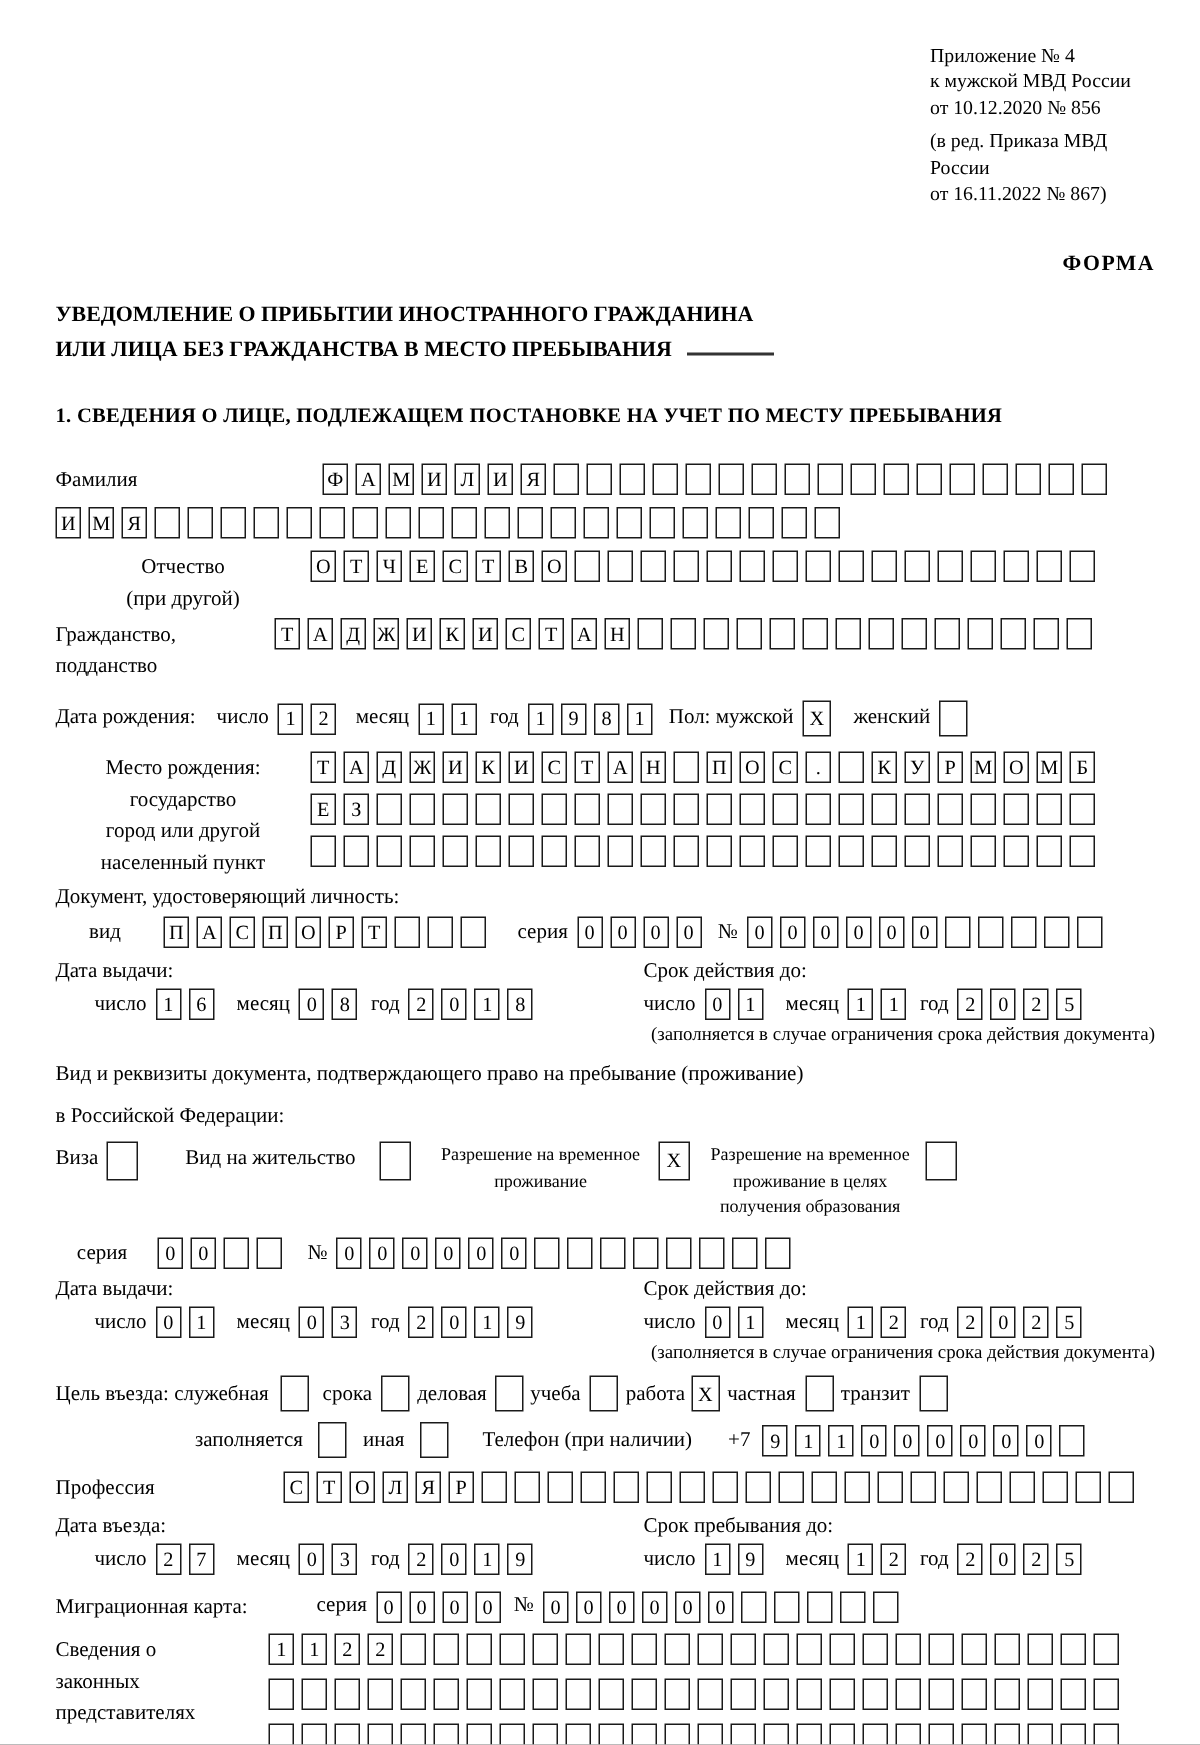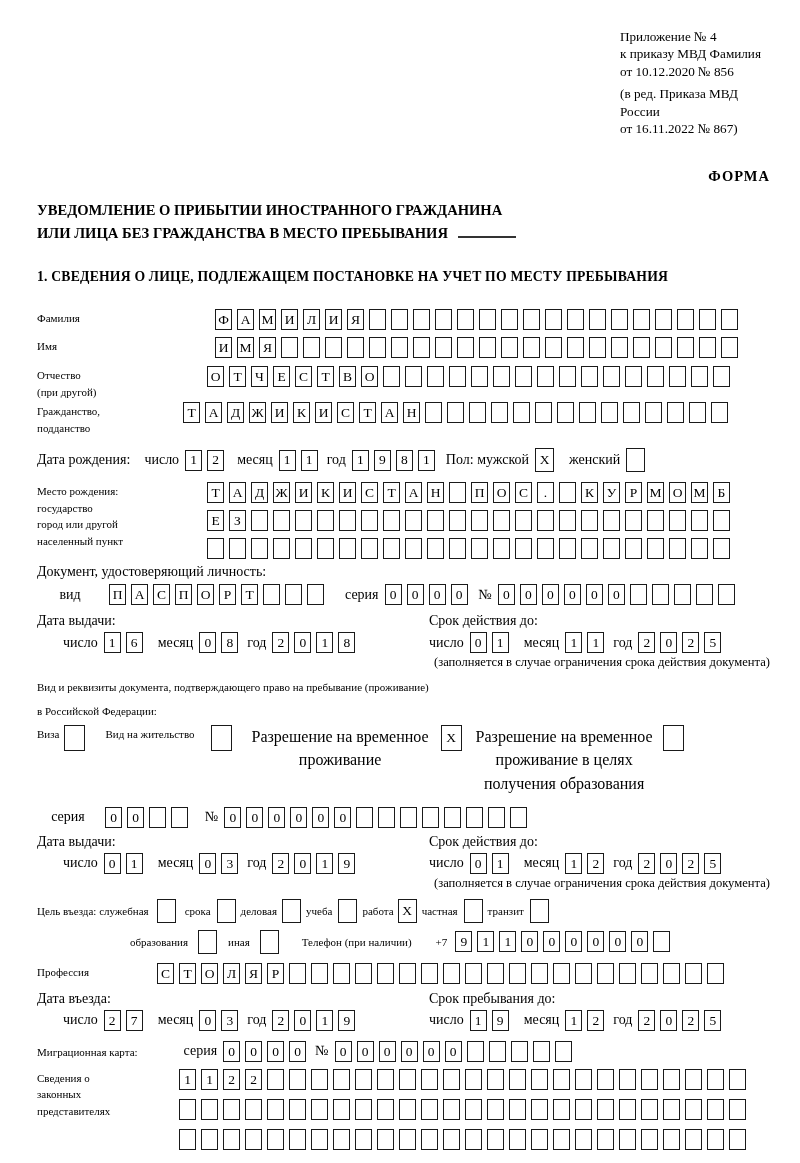--- a/index.html
+++ b/index.html
@@ -10,51 +10,51 @@
     padding:28px 30px 10px 37px; overflow:hidden; position:relative;
   }
   .appendix { margin-left:583px; font-size:13.2px; line-height:1.32; }
   .appendix .gap { margin-top:5px;font-family:Liberation Serif, serif; }
   .forma { text-align:right; font-weight:bold; font-size:14.5px; letter-spacing:1px; margin-top:30px; }
   .title { text-align:left; font-weight:bold; font-size:14.6px; line-height:1.6; margin-top:14px; }
   .uline { display:inline-block; width:58px; border-bottom:2px solid #333; margin-left:10px; vertical-align:baseline; }
   .section-title { font-weight:bold; font-size:13.7px; margin-top:24px; letter-spacing:0.2px; }
 
   .row { display:flex; align-items:flex-start; }
-  .lbl { font-size:11px; line-height:1.5; padding-top:1px; }
+  .lbl { font-size:14px; line-height:1.5; padding-top:1px; }
   .grid { display:flex; flex:none; }
   .cell {
     width:17px; height:21px; flex:none;
     border:1.7px solid #1a1a1a; margin-right:5px;
     display:flex; align-items:center; justify-content:center;
     font-size:13.5px; line-height:1;
   }
   .cb .cell { width:19px; height:24px; }
   .cb-lg .cell { width:21px; height:26px; margin-right:0; }
   .w178 { width:178px; flex:none; }
-  .w170 { width:170px; flex:none; }
+  .w170 { width:170px; flex:none;text-align:center; }
   .w146 { width:146px; flex:none; }
   .w142 { width:142px; flex:none; }
   .w120 { width:120px; flex:none; }
   .center-bold { font-weight:normal; font-size:14px; }
   .note { font-size:12.6px; }
   .dlabel { font-size:14px; margin-right:6px; flex:none;text-align:center; }
   .dgroup { display:flex; align-items:center; }
   .dates-block { display:flex; }
   .dcol-head { font-size:14px; text-align:left; margin-bottom:3px; }
-  .opt-block { text-align:center; font-size:16px; line-height:1.45; }
+  .opt-block { text-align:center; font-size:12px; line-height:1.45; }
 </style>
 </head>
 <body>
 
 <div class="page">
 
   <div class="appendix">
     <div>Приложение № 4</div>
-    <div>к приказу МВД Фамилия</div>
+    <div>к мужской МВД России</div>
     <div>от 10.12.2020 № 856</div>
     <div class="gap">(в ред. Приказа МВД России</div>
     <div>от 16.11.2022 № 867)</div>
   </div>
 
   <div class="forma">ФОРМА</div>
 
   <div class="title">
     <div>УВЕДОМЛЕНИЕ О ПРИБЫТИИ ИНОСТРАННОГО ГРАЖДАНИНА</div>
     <div><span>ИЛИ ЛИЦА БЕЗ ГРАЖДАНСТВА В МЕСТО ПРЕБЫВАНИЯ</span><span class="uline"></span></div>
@@ -86,21 +86,20 @@
         <span class="cell"></span>
         <span class="cell"></span>
         <span class="cell"></span>
         <span class="cell"></span>
         <span class="cell"></span>
         <span class="cell"></span>
       </div>
   </div>
 
   <div class="row" style="margin-top:7px;">
-    <div class="lbl w178">Имя</div>
     <div class="grid">
         <span class="cell">И</span>
         <span class="cell">М</span>
         <span class="cell">Я</span>
         <span class="cell"></span>
         <span class="cell"></span>
         <span class="cell"></span>
         <span class="cell"></span>
         <span class="cell"></span>
         <span class="cell"></span>
@@ -395,21 +394,21 @@
   <div class="note" style="text-align:right; margin-top:2px;">(заполняется в случае ограничения срока действия документа)</div>
 
   <div class="lbl" style="margin-top:8px;">Вид и реквизиты документа, подтверждающего право на пребывание (проживание)</div>
   <div class="lbl" style="margin-top:6px;">в Российской Федерации:</div>
 
   <div class="row" style="margin-top:6px;">
     <span class="lbl">Виза</span>
     <div class="grid cb-lg" style="margin-left:5px;">
         <span class="cell"></span>
       </div>
-    <span class="lbl" style="margin-left:20px;">Вид на жительство</span>
+    <span class="lbl" style="margin-left:32px;">Вид на жительство</span>
     <div class="grid cb-lg" style="margin-left:16px;">
         <span class="cell"></span>
       </div>
     <div class="opt-block" style="margin-left:20px;">
       <div>Разрешение на временное</div>
       <div>проживание</div>
     </div>
     <div class="grid cb-lg" style="margin-left:12px;">
         <span class="cell">X</span>
       </div>
@@ -523,21 +522,21 @@
     <div class="grid cb" style="margin-left:6px;">
         <span class="cell"></span>
       </div>
     <span class="lbl">транзит</span>
     <div class="grid cb" style="margin-left:6px;">
         <span class="cell"></span>
       </div>
   </div>
 
   <div class="row dgroup" style="margin-top:7px; margin-left:93px;">
-    <span class="lbl">образования</span>
+    <span class="lbl">заполняется</span>
     <div class="grid cb" style="margin-left:10px;">
         <span class="cell"></span>
       </div>
     <span class="lbl" style="margin-left:6px;">иная</span>
     <div class="grid cb" style="margin-left:10px;">
         <span class="cell"></span>
       </div>
     <span class="lbl" style="margin-left:18px;">Телефон (при наличии)</span>
     <span class="lbl" style="margin-left:24px; margin-right:8px;">+7</span>
     <div class="grid">
@@ -547,21 +546,21 @@
         <span class="cell">0</span>
         <span class="cell">0</span>
         <span class="cell">0</span>
         <span class="cell">0</span>
         <span class="cell">0</span>
         <span class="cell">0</span>
         <span class="cell"></span>
       </div>
   </div>
 
-  <div class="row" style="margin-top:9px;">
+  <div class="row" style="margin-top:9px;gap:32px;">
     <div class="lbl w120">Профессия</div>
     <div class="grid">
         <span class="cell">С</span>
         <span class="cell">Т</span>
         <span class="cell">О</span>
         <span class="cell">Л</span>
         <span class="cell">Я</span>
         <span class="cell">Р</span>
         <span class="cell"></span>
         <span class="cell"></span>

